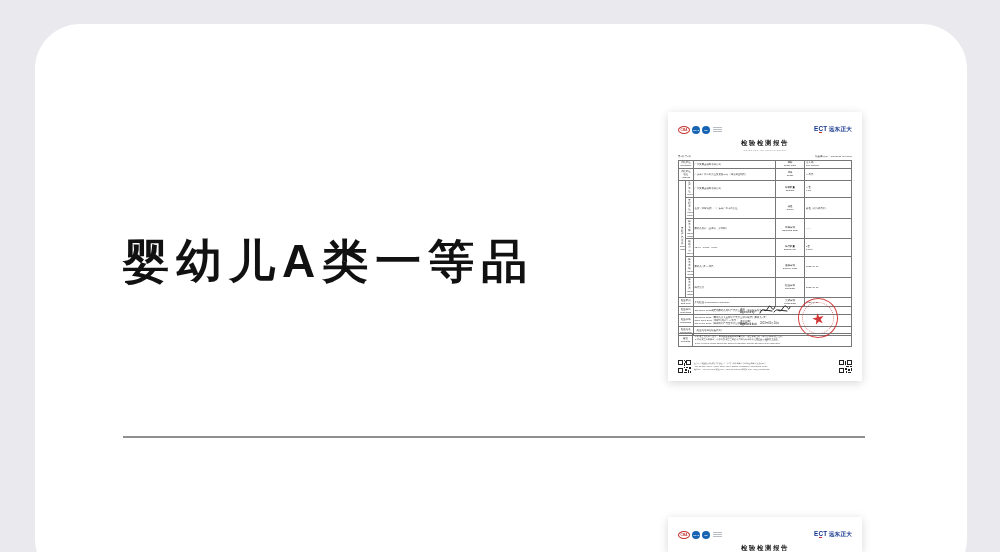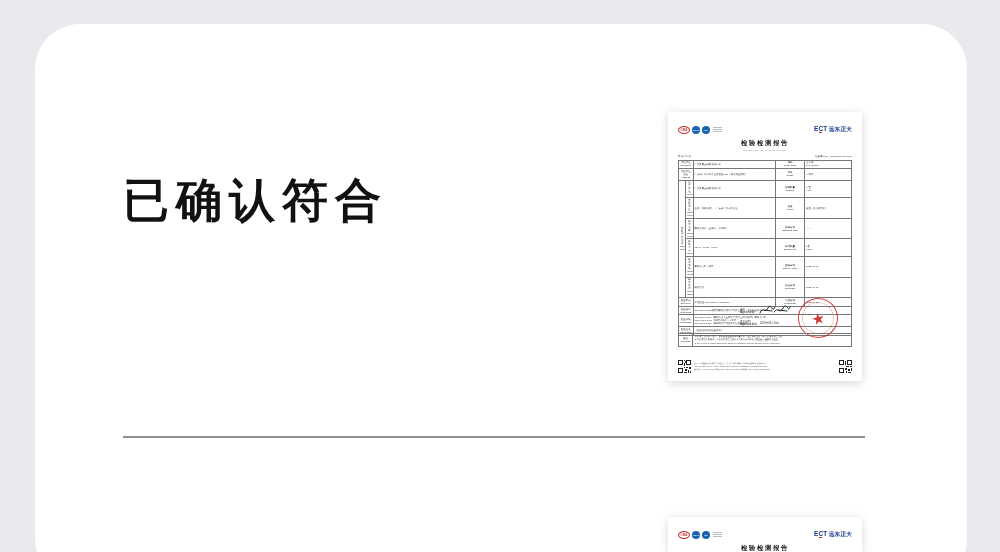--- a/index.html
+++ b/index.html
@@ -78,21 +78,21 @@
   .cert-footer { position:absolute; left:10px; top:248px; width:174px; display:flex;
                  align-items:center; gap:3px; }
   .qr { flex:0 0 auto; }
   .footer-lines { flex:1; font-size:2px; line-height:1.6; color:#555; }
 </style>
 </head>
 <body>
 
 <div class="card"></div>
 
-<div class="headline"><span>已确认符合</span><br></div>
+<div class="headline"><br><span>婴幼儿A类一等品</span></div>
 
 <div class="divider"></div>
 
 <div class="cert cert-top">
   <div class="cert-inner">
 
     <div class="cert-header">
       <div class="logo-row">
         <span class="logo-cma">
             <i style="font-style:normal">CMA</i>

